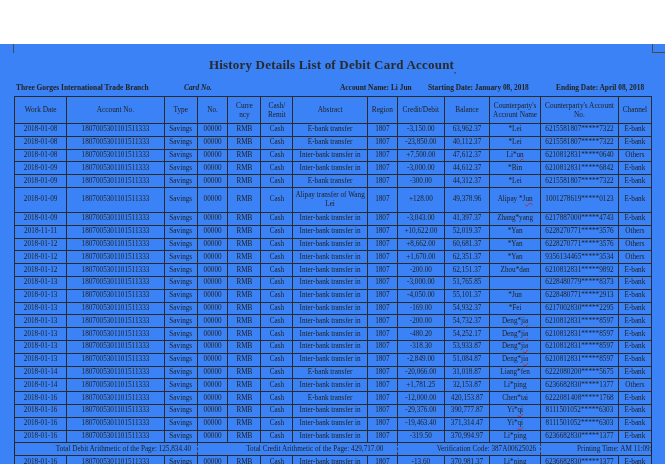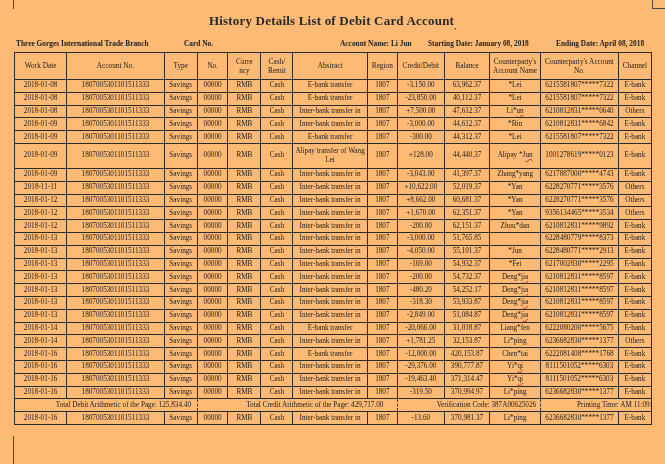--- a/index.html
+++ b/index.html
@@ -1,29 +1,29 @@
 <!DOCTYPE html>
 <html><head>
 <meta charset="utf-8">
 <style>
   html,body{margin:0;padding:0;}
   body{
     width:665px;height:464px;overflow:hidden;background:#ffffff;
     font-family:"Liberation Serif","DejaVu Serif",serif;color:#1e1e1e;position:relative;
   }
-  .page{position:absolute;inset:0;background:#fdba74;}
+  .page{position:absolute;inset:0;background:#3b82f6;margin-top:44px;}
   .doc-title{
     position:absolute;top:13px;left:0;width:665px;text-align:center;
     font-size:13px;font-weight:bold;color:#2a2a2a;letter-spacing:.2px;
   }
   .doc-title .title-mark{font-size:7px;vertical-align:sub;}
   .info-line{position:absolute;top:39px;left:0;width:665px;height:12px;font-size:7.4px;font-weight:bold;color:#222;}
   .info-line span{position:absolute;white-space:nowrap;text-align:right;}
   .info-branch{left:16px;}
-  .info-card{left:184px;}
+  .info-card{left:184px;font-style:italic;}
   .info-account{left:340px;}
   .info-start{left:428px;}
   .info-end{left:556px;}
   table.history{
     position:absolute;left:14px;top:52px;width:638px;
     border-collapse:collapse;table-layout:fixed;
     font-size:7.2px;color:#222;
   }
   table.history th,table.history td{
     border:1px solid #2b2b2b;padding:0 1px;text-align:center;vertical-align:middle;
@@ -183,21 +183,21 @@
         <tr class="tall">
           <td>2018-01-09</td>
           <td>1807005301101511333</td>
           <td>Savings</td>
           <td>00000</td>
           <td>RMB</td>
           <td>Cash</td>
           <td>Alipay transfer of Wang Lei</td>
           <td>1807</td>
           <td>+128.00</td>
-          <td>44,440.37</td>
+          <td>49,378.96</td>
           <td>Alipay *J<span class="redsquiggle">un</span></td>
           <td>1001278619*****0123</td>
           <td>E-bank</td>
         </tr>
         <tr>
           <td>2018-01-09</td>
           <td>1807005301101511333</td>
           <td>Savings</td>
           <td>00000</td>
           <td>RMB</td>

